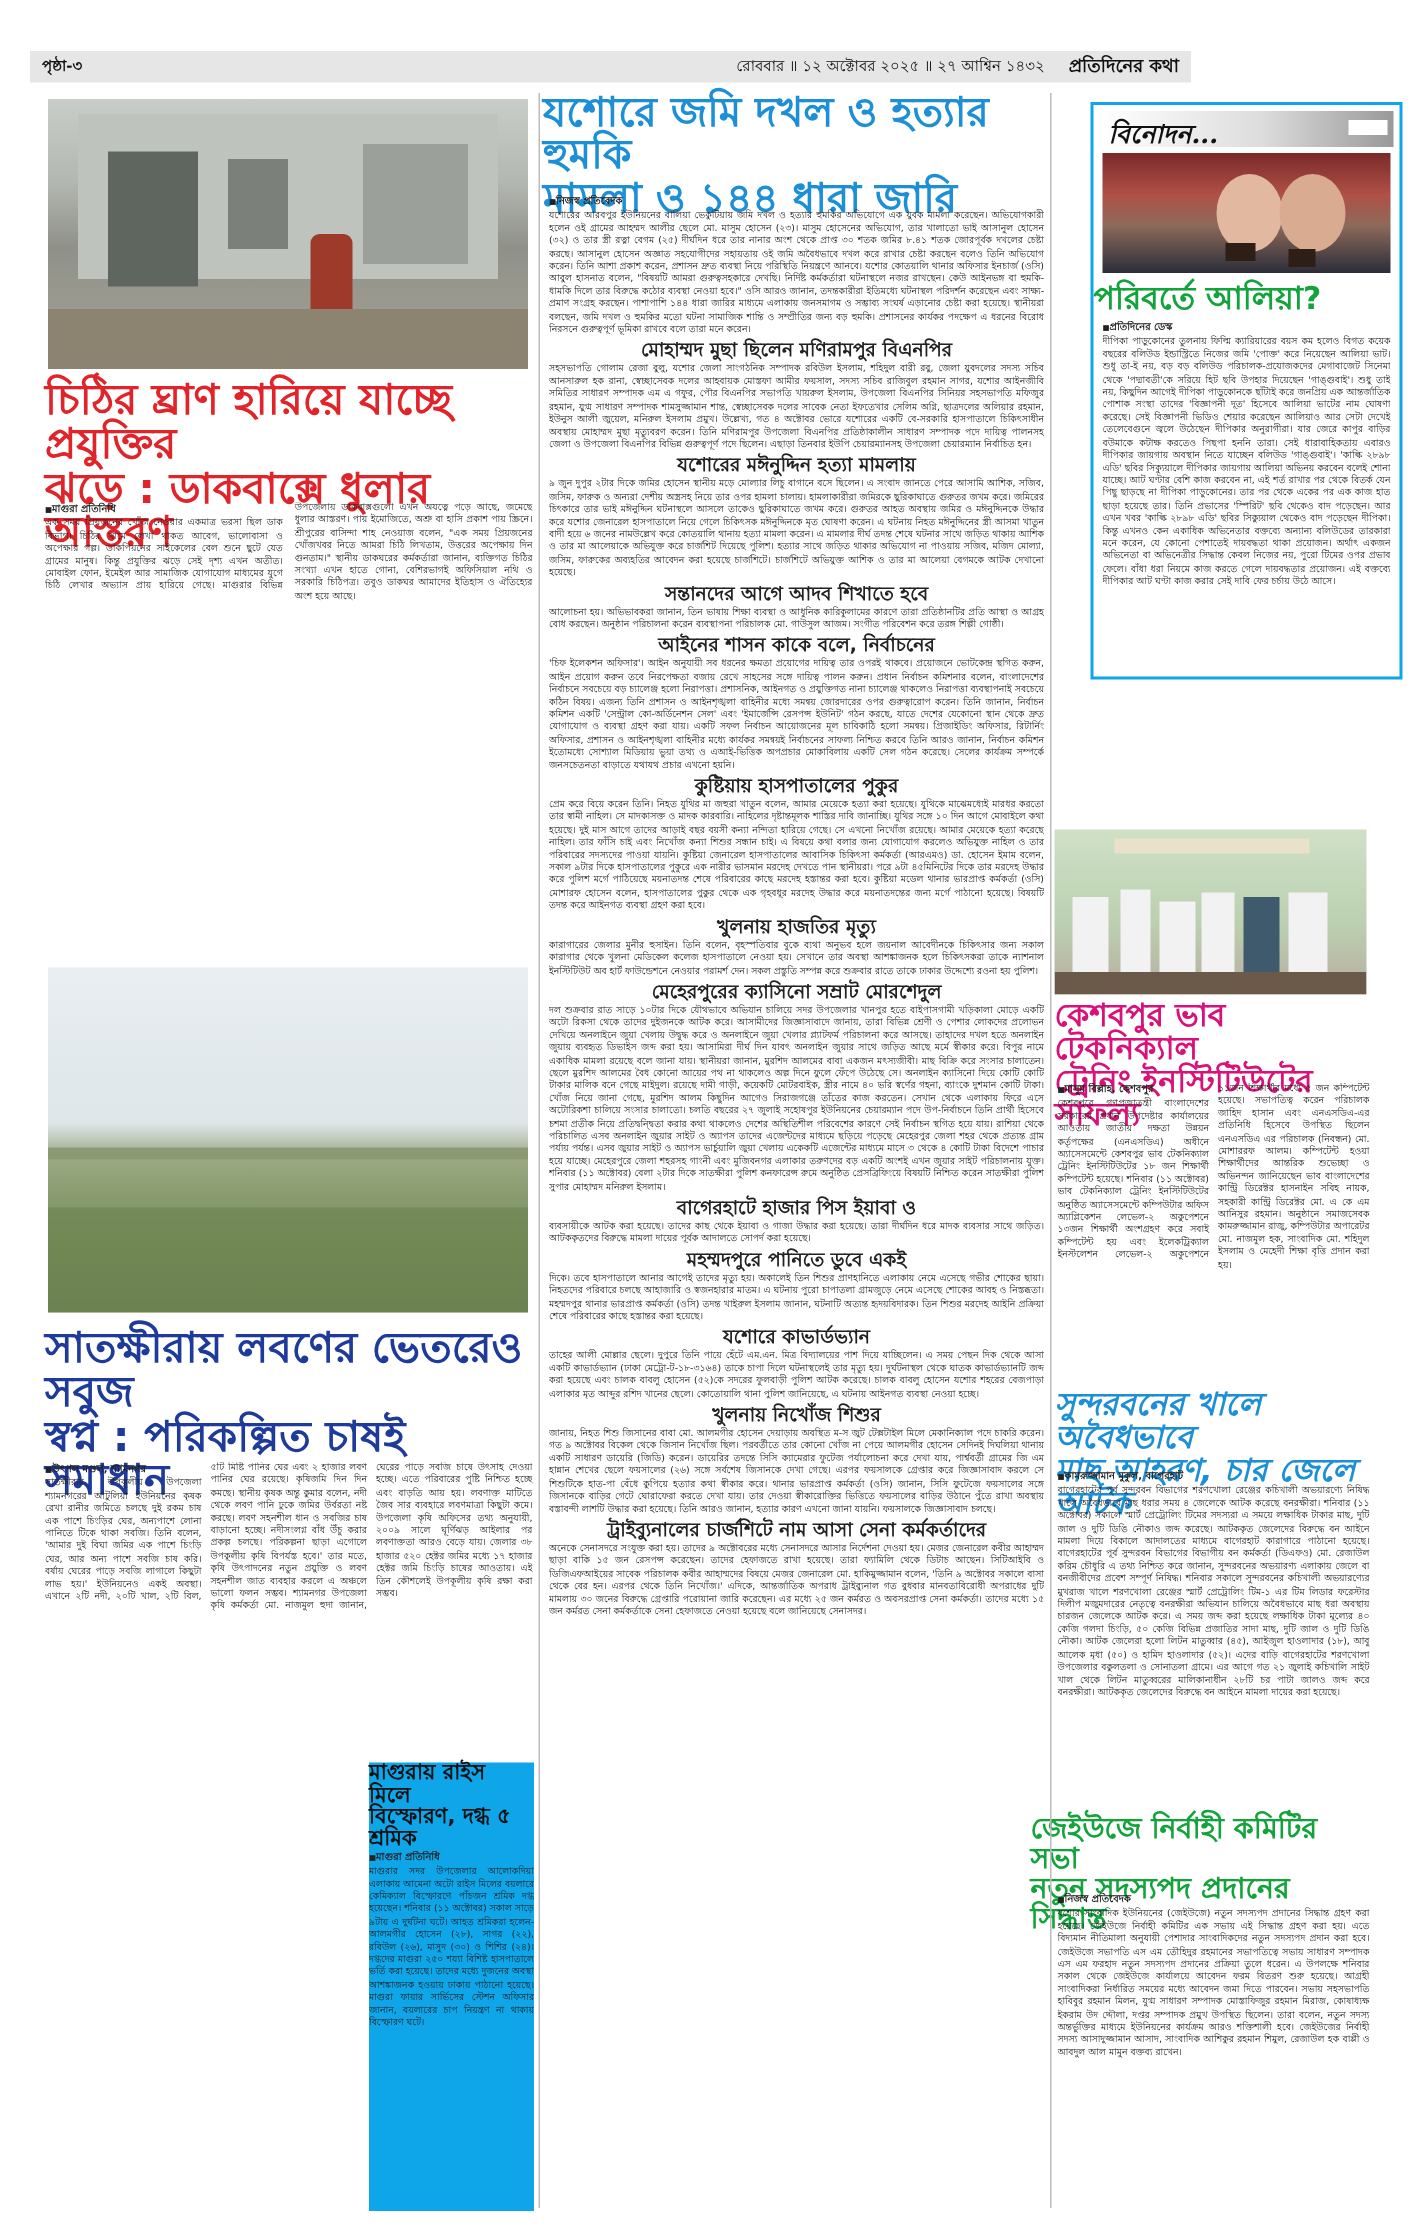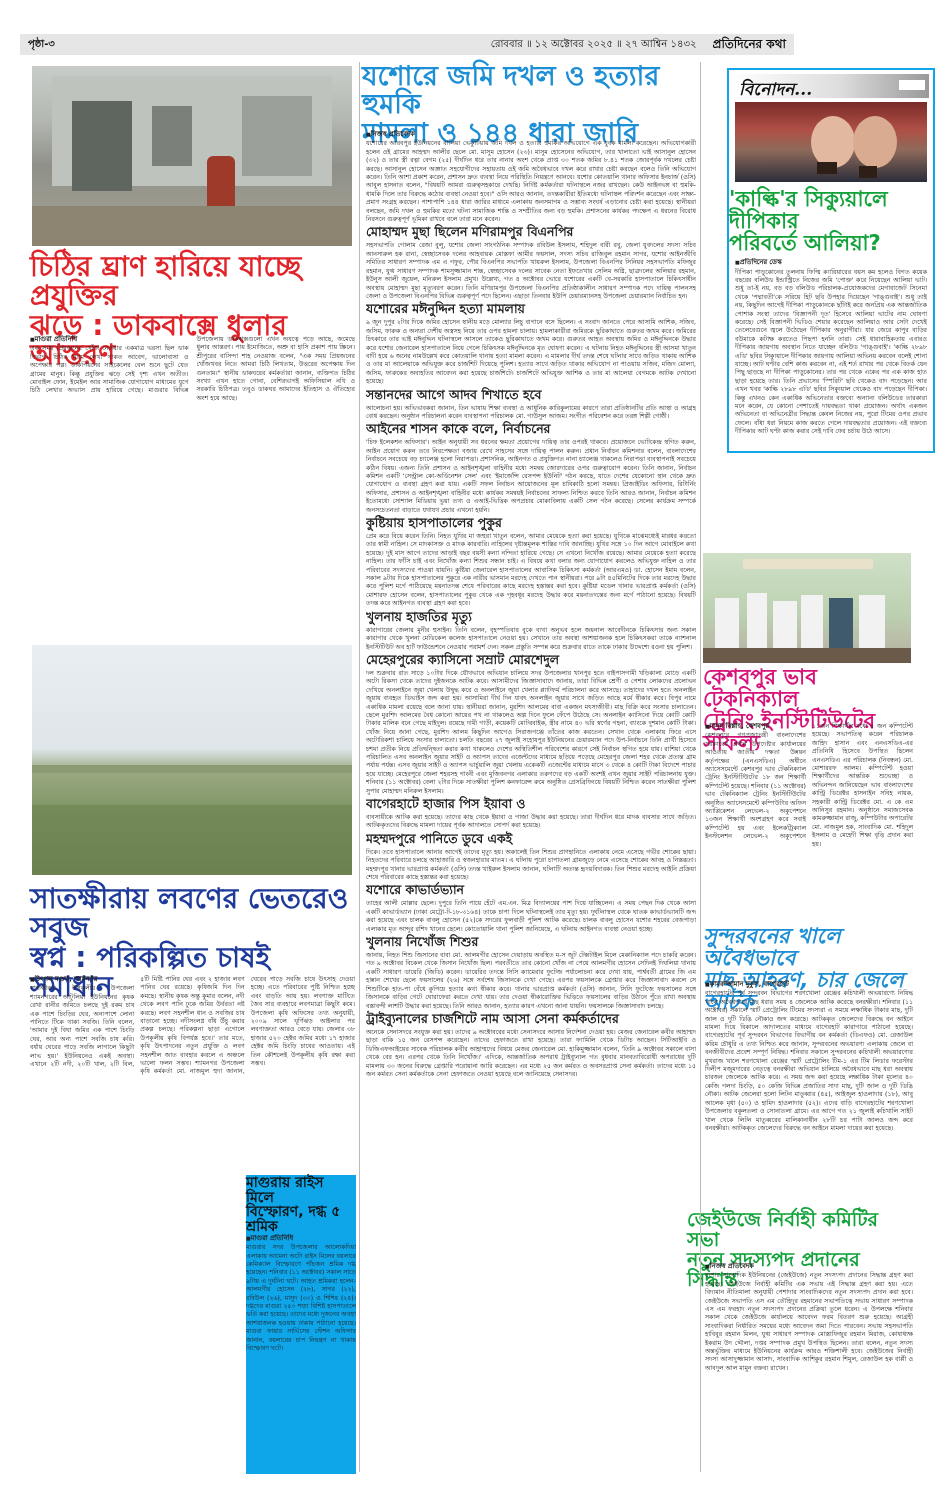--- a/index.html
+++ b/index.html
@@ -8,21 +8,21 @@
   .header { position: absolute; left: 20px; top: 34px; width: 774px; height: 21px; background: #e6e6e6; display: flex; align-items: center; font-size: 10px; }
   .header .page { margin-left: 8px; font-weight: bold; }
   .header .date { margin-left: auto; margin-right: 16px; }
   .header .brand { font-weight: bold; font-size: 12px; margin-right: 8px; font-family: "DejaVu Serif", serif; text-align: right; }
   .abs { position: absolute; }
   .photo { position: absolute; overflow: hidden; }
   .txt { font-size: 6.2px; line-height: 8.4px; text-align: justify; color: #222; overflow: hidden; }
   .byline { font-weight: bold; font-size: 6.6px; margin-bottom: 1px; }
   .byline::before { content: "\25A0 "; font-size: 5px; }
   .hl { font-weight: bold; text-align: left; line-height: 1.05; }
-  .sub { font-weight: bold; text-align: left; font-size: 12.5px; line-height: 16px; margin: 1px 0; }
+  .sub { font-weight: bold; text-align: center; font-size: 12.5px; line-height: 16px; margin: 1px 0; }
   .cols2 { column-count: 2; column-gap: 8px; }
   .rule { position: absolute; background: #bbb; }
 </style>
 </head>
 <body>
 
 <div class="topband"></div>
 
 <div class="header">
   <span class="page">পৃষ্ঠা-৩</span>
@@ -132,21 +132,20 @@
   </div>
   <div class="photo" style="position:relative;margin:0 6px;height:80px;background:linear-gradient(180deg,#7a2a2a 0%,#b05046 35%,#8e6a5a 60%,#2b2d3a 100%);">
     <svg width="196" height="80">
       <ellipse cx="98" cy="40" rx="22" ry="26" fill="#e2b9a0"></ellipse>
       <ellipse cx="140" cy="40" rx="22" ry="26" fill="#d9ab90"></ellipse>
       <rect x="82" y="60" width="20" height="12" fill="#2d1f15"></rect>
       <rect x="124" y="64" width="18" height="12" fill="#2d1f15"></rect>
     </svg>
   </div>
   <div class="hl" style="color:#13a33b;font-size:21px;margin-top:6px;">
-    <div>'কাল্কি'র সিক্যুয়ালে দীপিকার</div>
     <div>পরিবর্তে আলিয়া?</div>
   </div>
   <div class="txt" style="margin:4px 6px 0;height:290px;">
     <div class="byline">প্রতিদিনের ডেস্ক</div>
     <span>দীপিকা পাড়ুকোনের তুলনায় ফিল্মি ক্যারিয়ারের বয়স কম হলেও বিগত কয়েক বছরের বলিউড ইন্ডাস্ট্রিতে নিজের জমি 'পোক্ত' করে নিয়েছেন আলিয়া ভাট। শুধু তা-ই নয়, বড় বড় বলিউড পরিচালক-প্রযোজকদের মেগাবাজেট সিনেমা থেকে 'পদ্মাবতী'কে সরিয়ে হিট ছবি উপহার দিয়েছেন 'গাঙ্গুবাই'। শুধু তাই নয়, কিছুদিন আগেই দীপিকা পাড়ুকোনকে ছাঁটাই করে জনপ্রিয় এক আন্তর্জাতিক পোশাক সংস্থা তাদের 'বিজ্ঞাপনী দূত' হিসেবে আলিয়া ভাটের নাম ঘোষণা করেছে। সেই বিজ্ঞাপনী ভিডিও শেয়ার করেছেন আলিয়াও আর সেটা দেখেই তেলেবেগুনে জ্বলে উঠেছেন দীপিকার অনুরাগীরা। যার জেরে কাপুর বাড়ির বউমাকে কটাক্ষ করতেও পিছপা হননি তারা। সেই ধারাবাহিকতায় এবারও দীপিকার জায়গায় অবস্থান নিতে যাচ্ছেন বলিউড 'গাঙ্গুবাই'। 'কাল্কি ২৮৯৮ এডি' ছবির সিক্যুয়ালে দীপিকার জায়গায় আলিয়া অভিনয় করবেন বলেই শোনা যাচ্ছে। আট ঘণ্টার বেশি কাজ করবেন না, এই শর্ত রাখার পর থেকে বিতর্ক যেন পিছু ছাড়ছে না দীপিকা পাড়ুকোনের। তার পর থেকে একের পর এক কাজ হাত ছাড়া হয়েছে তার। তিনি প্রভাসের 'স্পিরিট' ছবি থেকেও বাদ পড়েছেন। আর এখন খবর 'কাল্কি ২৮৯৮ এডি' ছবির সিক্যুয়াল থেকেও বাদ পড়েছেন দীপিকা। কিন্তু এখনও কেন একাধিক অভিনেতার বক্তব্যে অন্যান্য বলিউডের তারকারা মনে করেন, যে কোনো পেশাতেই দায়বদ্ধতা থাকা প্রয়োজন। অর্থাৎ একজন অভিনেতা বা অভিনেত্রীর সিদ্ধান্ত কেবল নিজের নয়, পুরো টিমের ওপর প্রভাব ফেলে। বাঁধা ধরা নিয়মে কাজ করতে গেলে দায়বদ্ধতার প্রয়োজন। এই বক্তব্যে দীপিকার আট ঘণ্টা কাজ করার সেই দাবি ফের চর্চায় উঠে আসে।</span>
   </div>
 </div>
 
 <div class="photo" style="left:703px;top:553px;width:208px;height:110px;background:linear-gradient(180deg,#cfe0c7 0%,#bcd1b1 55%,#b7aea0 100%);">
   <svg width="208" height="110">

